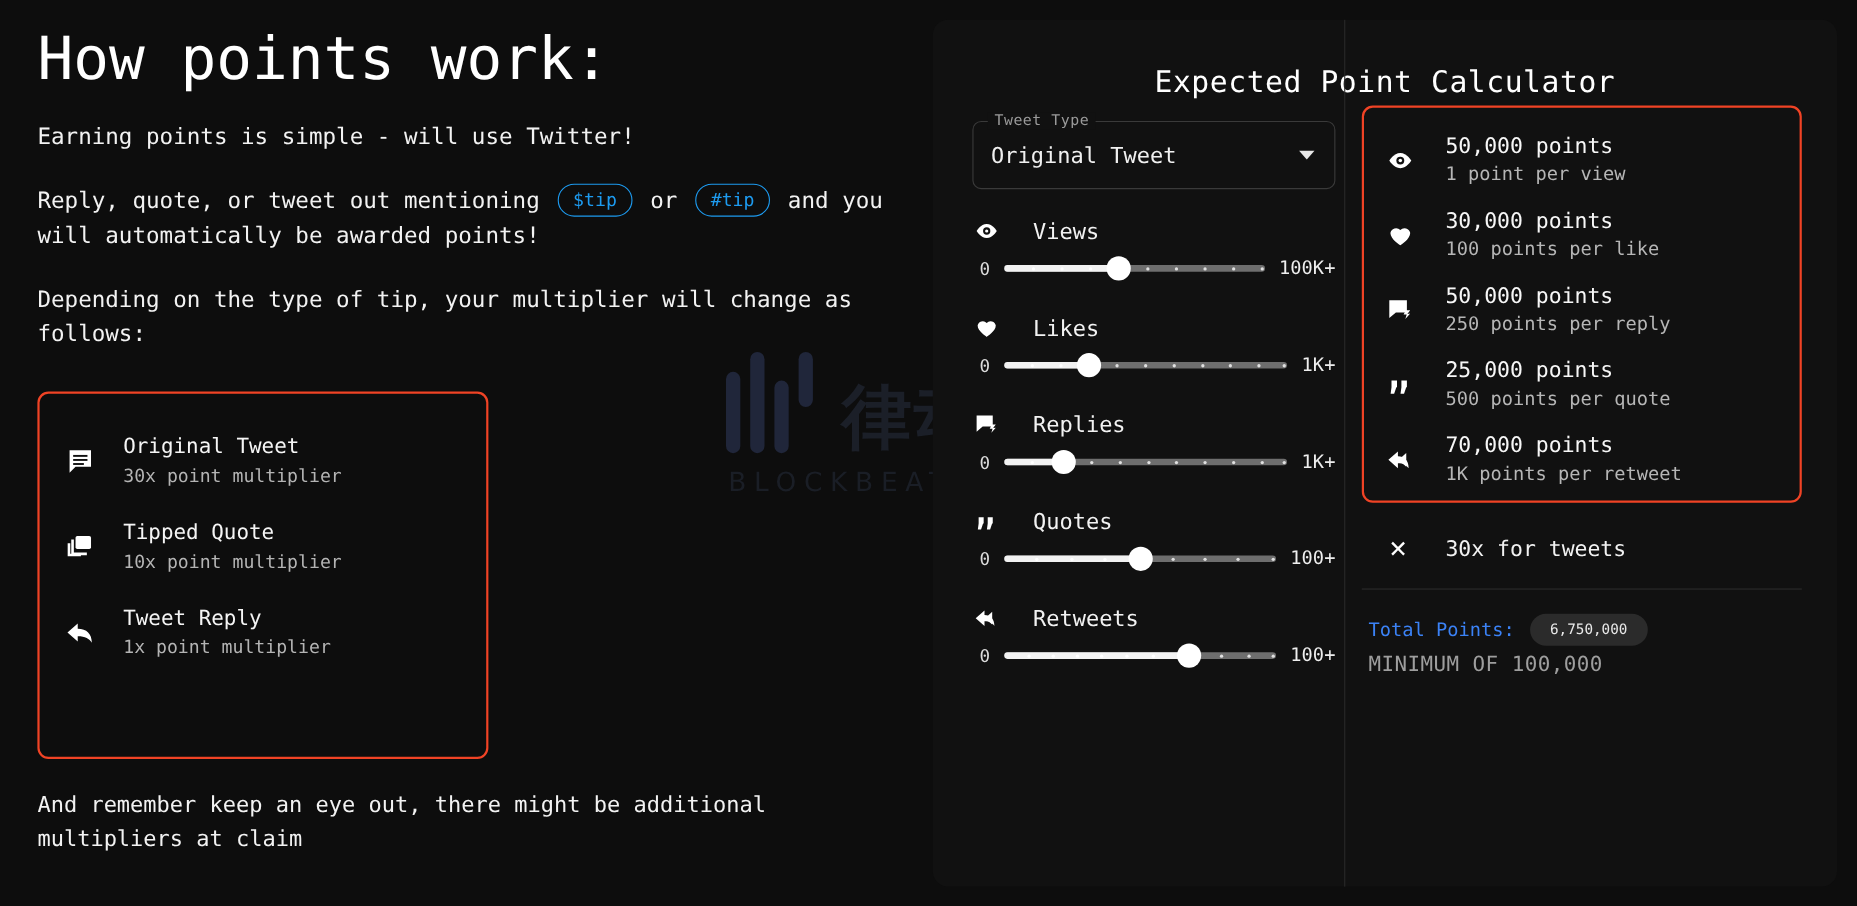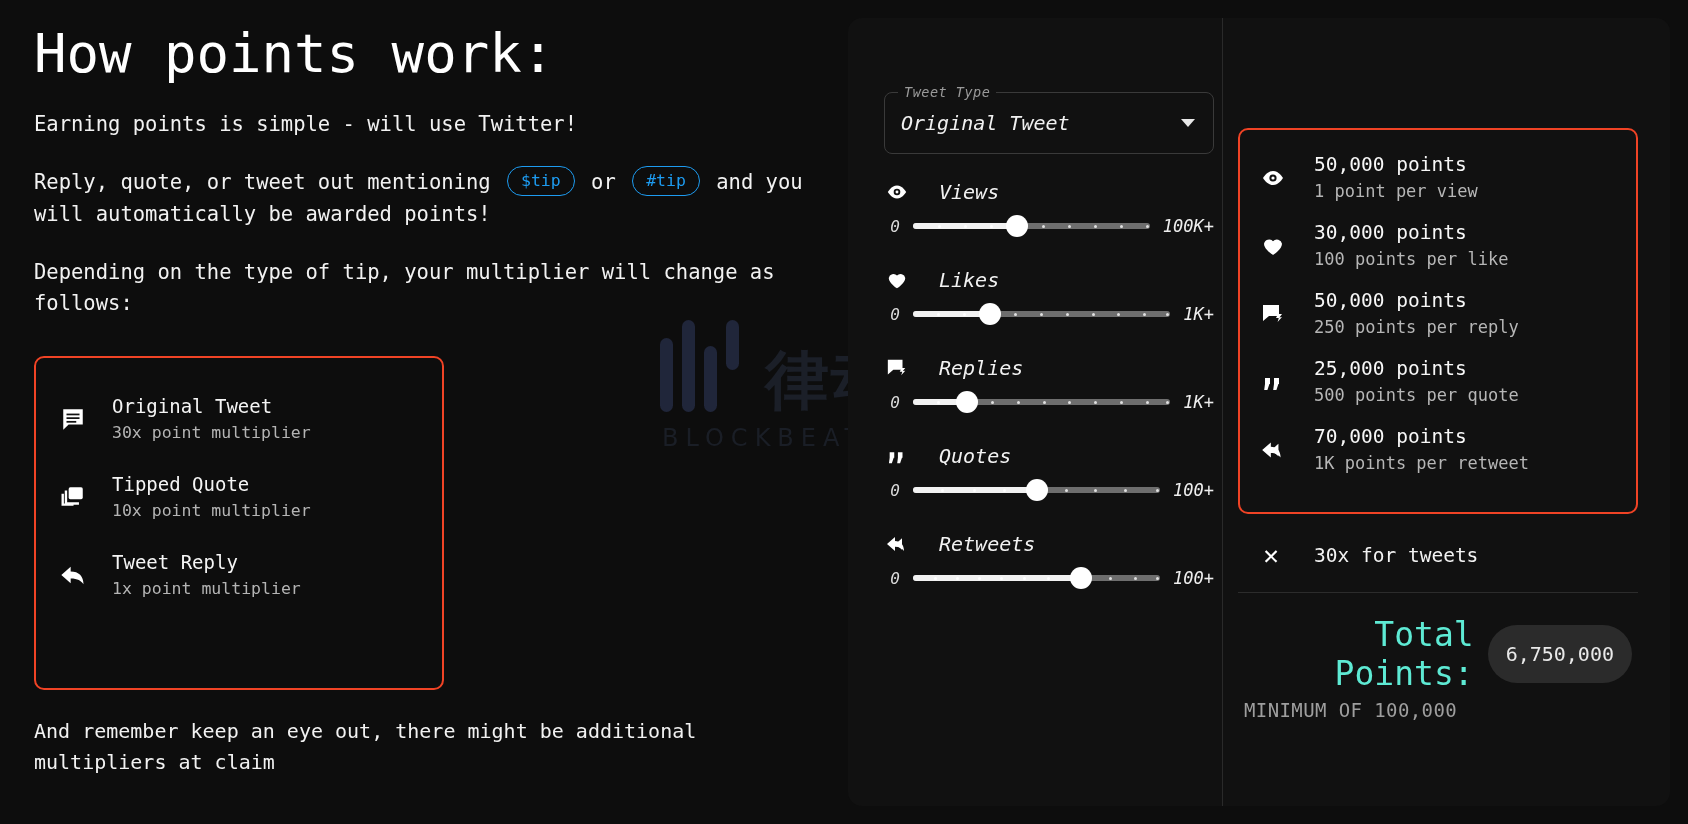--- a/index.html
+++ b/index.html
@@ -77,21 +77,21 @@
   .panel-title {
     text-align: center; font-size: 27px; color: #ffffff;
     margin-top: 42px; letter-spacing: 0.5px;
   }
   .vdiv {
     position: absolute; left: 374px; top: 0px; bottom: 0px; width: 1px;
     background: #2a2a2a;
   }
 
   
-  .sliders { position: absolute; left: 36px; top: 74px; width: 330px; font-style: italic; }
+  .sliders { position: absolute; left: 36px; top: 92px; width: 330px; }
   .field {
     position: relative; border: 1px solid #3a3a3a; border-radius: 8px;
     height: 62px; margin-bottom: 26px;
     display: flex; align-items: center; padding: 0 16px;
   }
   .field .legend {
     position: absolute; top: -9px; left: 13px; background: #111111;
     padding: 0 6px; font-size: 13.5px; color: #9a9a9a; letter-spacing: .5px;
   }
   .field .val { font-size: 20px; color: #f0f0f0; }
@@ -123,41 +123,40 @@
   .track .tick.dim { background: #e0e0e0; }
   .track .thumb {
     position: absolute; top: 50%; width: 22px; height: 22px; margin-top: -11px;
     margin-left: -11px; background: #ffffff; border-radius: 50%;
   }
 
   
   .results { position: absolute; left: 390px; top: 78px; width: 400px; }
   .res-card {
     border: 2.5px solid #f04325; border-radius: 10px;
-    padding: 14px 14px 28px 16px;
-    margin-top: 32px;
+    padding: 14px 14px 3px 16px;
   }
   .res-row { display: flex; align-items: center; gap: 24px; min-height: 68px; }
   .res-ico { width: 34px; flex: 0 0 34px; display:flex; align-items:center; justify-content:center; color:#fff; }
   .res-main { font-size: 19.5px; color: #f7f7f7; line-height: 1.35; }
   .res-sub { font-size: 17px; color: #b6b6b6; line-height: 1.38; margin-top: 2px; }
 
   .mult-line {
     display: flex; align-items: center; gap: 26px;
     padding: 22px 16px; border-bottom: 1px solid #2c2c2c;
     margin-top: 4px;
   }
   .mult-line .x { font-size: 26px; color: #ffffff; width: 34px; text-align: center; flex: 0 0 34px;}
   .mult-line .mtext { font-size: 19.5px; color: #f2f2f2; }
 
   .total { display: flex; align-items: center; gap: 14px; padding: 22px 6px 0 6px; }
-  .total .tlabel { font-size: 33px; color: #5eead4; text-align: right; }
+  .total .tlabel { font-size: 17px; color: #3b82f6; text-align: right; }
   .total .tchip {
-    background: #2b2b2b; border-radius: 999px; padding: 17px 18px;
-    font-size: 20px; color: #e9e9e9;
+    background: #2b2b2b; border-radius: 999px; padding: 7px 18px;
+    font-size: 13px; color: #e9e9e9;
   }
   .minimum { padding: 6px 8px 0 6px; font-size: 19px; color: #9e9e9e; letter-spacing: .4px; }
   svg { display: block; }
 </style>
 </head>
 <body>
 
 <div class="page">
 
   <div class="watermark">
@@ -226,20 +225,21 @@
         <div class="m-title">Tweet Reply</div>
         <div class="m-sub">1x point multiplier</div>
       </div>
     </div>
 
   </div>
 
   <div class="closing">And remember keep an eye out, there might be additional multipliers at claim</div>
 
   <div class="panel">
+    <div class="panel-title">Expected Point Calculator</div>
     <div class="vdiv"></div>
 
     <div class="sliders">
 
       <div class="field">
         <span class="legend">Tweet Type</span>
         <span class="val">Original Tweet</span>
         <span class="caret"></span>
       </div>
 

